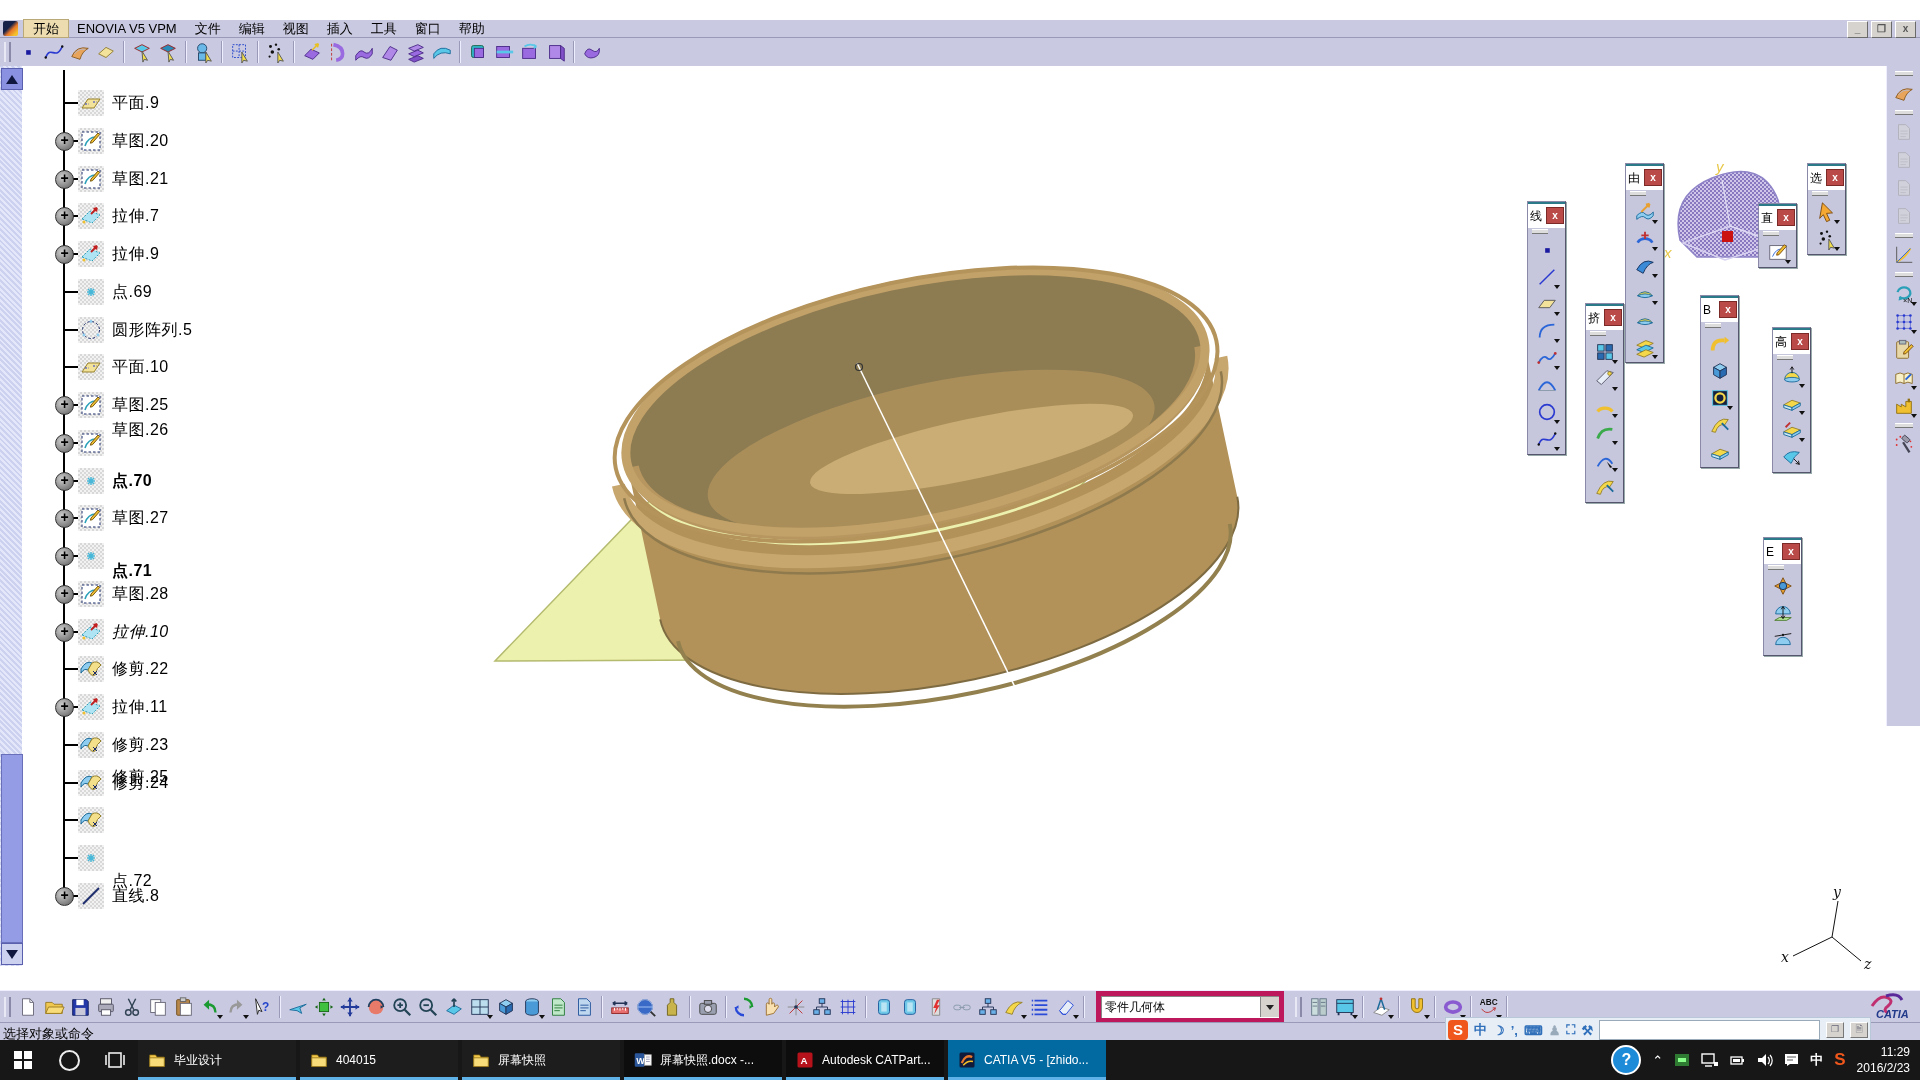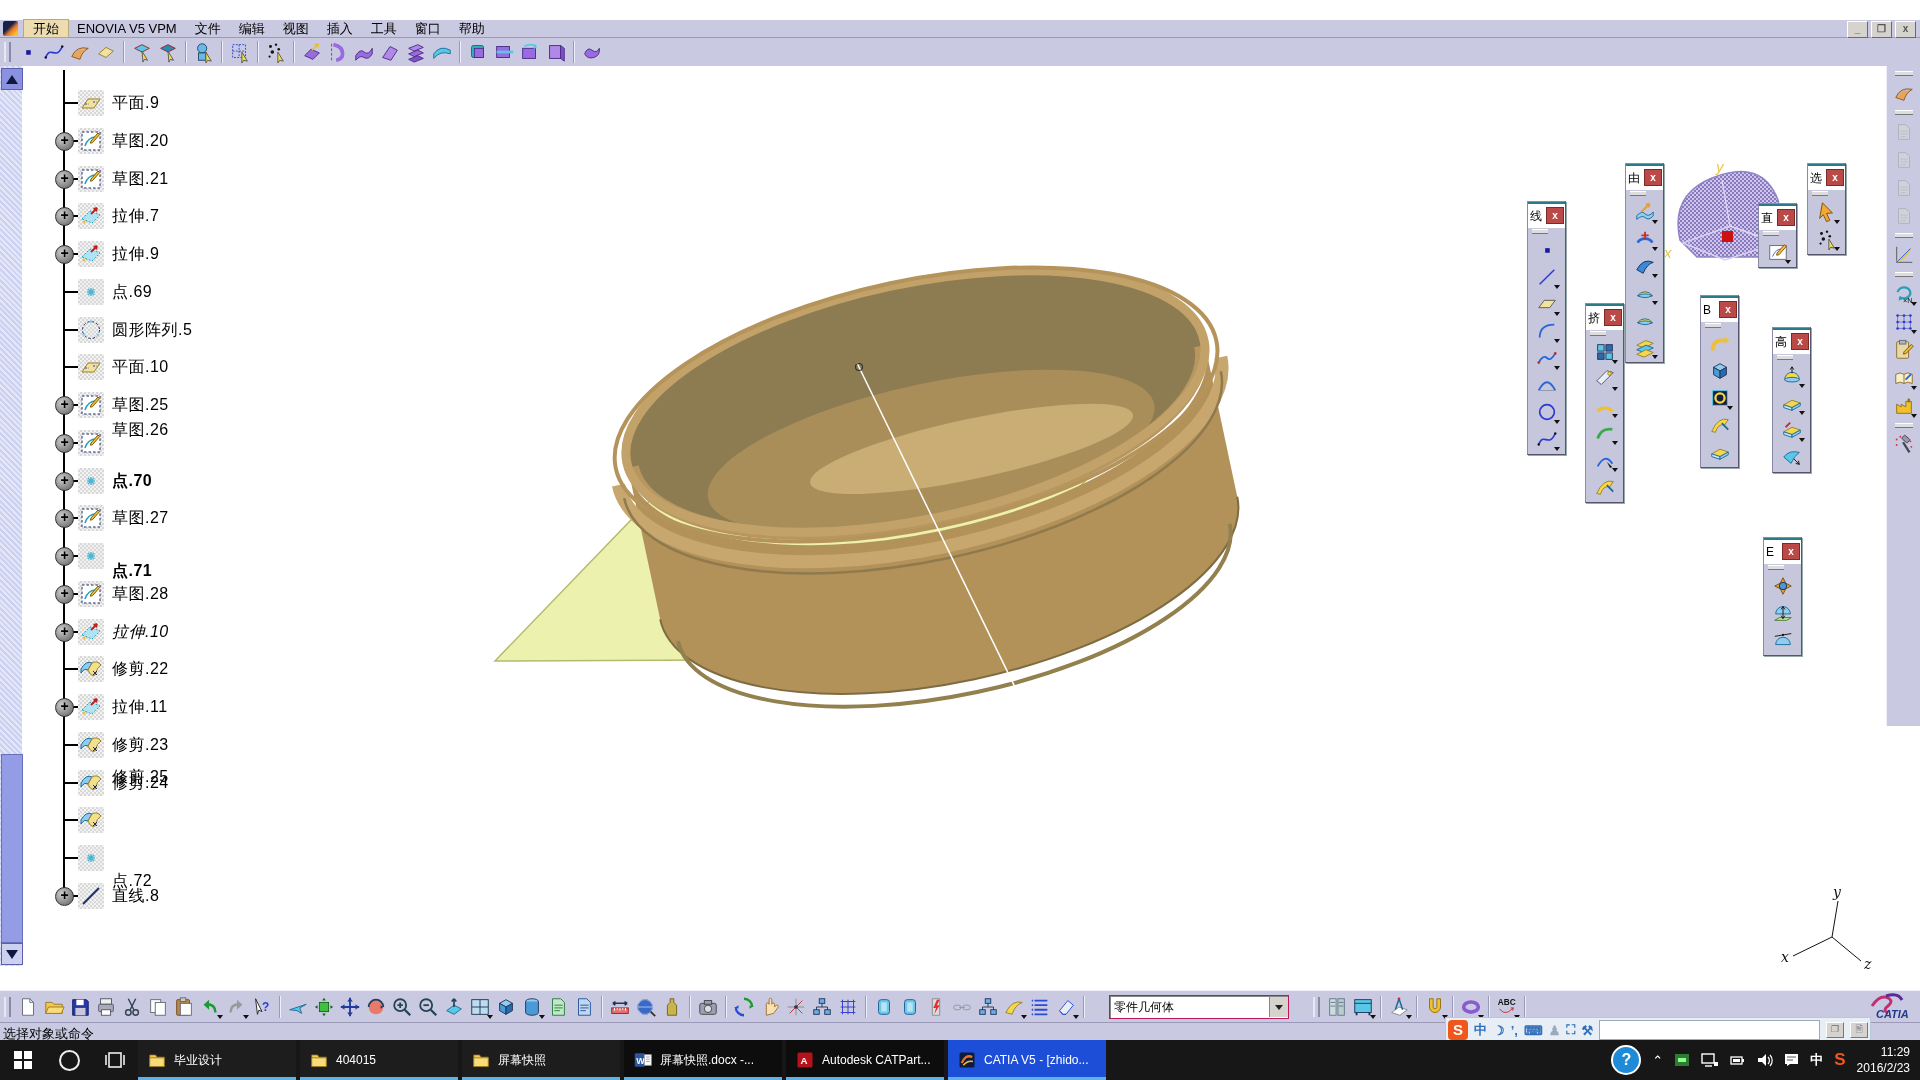--- a/index.html
+++ b/index.html
@@ -64,22 +64,22 @@
   .ftb-handle{height:7px;display:flex;align-items:center;}
   .ftb-handle div{margin-left:4px;width:16px;height:3px;border-top:1px solid #fff;border-bottom:1px solid #777;background:#ddd;}
   .ftb .tbicon{margin:3px auto;}
   
   #rightdock{position:absolute;left:1886px;top:0;width:34px;height:660px;background:#c9c9e1;
     border-left:1px solid #eef;}
   #rightdock .tbicon{margin:4px auto;}
   #rightdock .rd-handle{width:18px;height:3px;margin:5px auto;border-top:1px solid #fff;border-bottom:1px solid #777;background:#ddd;}
   .disabled-ic{opacity:.55;filter:grayscale(1);}
   
-  #geo-combo{display:flex;align-items:center;height:22px;background:#fff;border:1px solid #be185d;
-    box-shadow:inset 1px 1px 0 #888;width:178px;margin:0 20px;font-size:12px;}
+  #geo-combo{display:flex;align-items:center;height:22px;background:#fff;border:5px solid #be185d;
+    box-shadow:inset 1px 1px 0 #888;width:178px;margin:0 7px;font-size:12px;}
   #geo-combo .val{flex:1;padding-left:4px;color:#000;}
   #geo-combo .btn{width:18px;height:20px;background:#d6d3ce;border-left:1px solid #888;
     display:flex;align-items:center;justify-content:center;}
   #geo-combo .btn i{width:0;height:0;border-left:4px solid transparent;border-right:4px solid transparent;border-top:5px solid #222;}
   
   #dslogo{position:absolute;right:8px;top:992px;width:70px;height:28px;}
   
   #statusbar{position:absolute;left:0;top:1022px;width:1920px;height:18px;background:#c9c9e1;
     border-top:1px solid #9a9ab8;font-size:13px;color:#000;}
   #statusmsg{position:absolute;left:3px;top:2px;}
@@ -91,21 +91,21 @@
   #imebar input{width:215px;height:16px;border:1px solid #9ab;font-size:11px;}
   .sb-btn{width:16px;height:14px;background:#d6d3ce;border:1px solid #fff;border-right-color:#777;
     border-bottom-color:#777;font-size:9px;color:#667;text-align:center;line-height:12px;}
   
   #taskbar{position:absolute;left:0;top:1040px;width:1920px;height:40px;background:#171717;
     display:flex;align-items:stretch;color:#fff;}
   .tb-sys{width:46px;display:flex;align-items:center;justify-content:center;}
   .task{display:flex;align-items:center;gap:8px;padding:0 10px;margin-right:4px;min-width:138px;
     font-size:12px;position:relative;background:#1d1d1d;}
   .task.doc{background:#0d0d0d;}
-  .task.active{background:#1d4ed8;}
+  .task.active{background:#0369a1;}
   .task .ul{position:absolute;left:0;right:0;bottom:0;height:3px;background:#5fb2e8;}
   .task .lbl{white-space:nowrap;overflow:hidden;max-width:118px;}
   #tray{position:absolute;right:0;top:0;height:40px;display:flex;align-items:center;gap:11px;padding-right:10px;}
   #tray .tico{color:#fff;font-size:13px;}
   #clock{font-size:12px;text-align:right;line-height:1.35;}
   .helpcircle{width:26px;height:26px;border-radius:50%;background:#1e8bd8;border:2px solid #fff;
     color:#fff;font-weight:bold;font-size:16px;text-align:center;line-height:26px;}
   .sogou-tray{color:#f0571c;font-weight:bold;font-size:17px;}
   svg{display:block;}
 </style>

